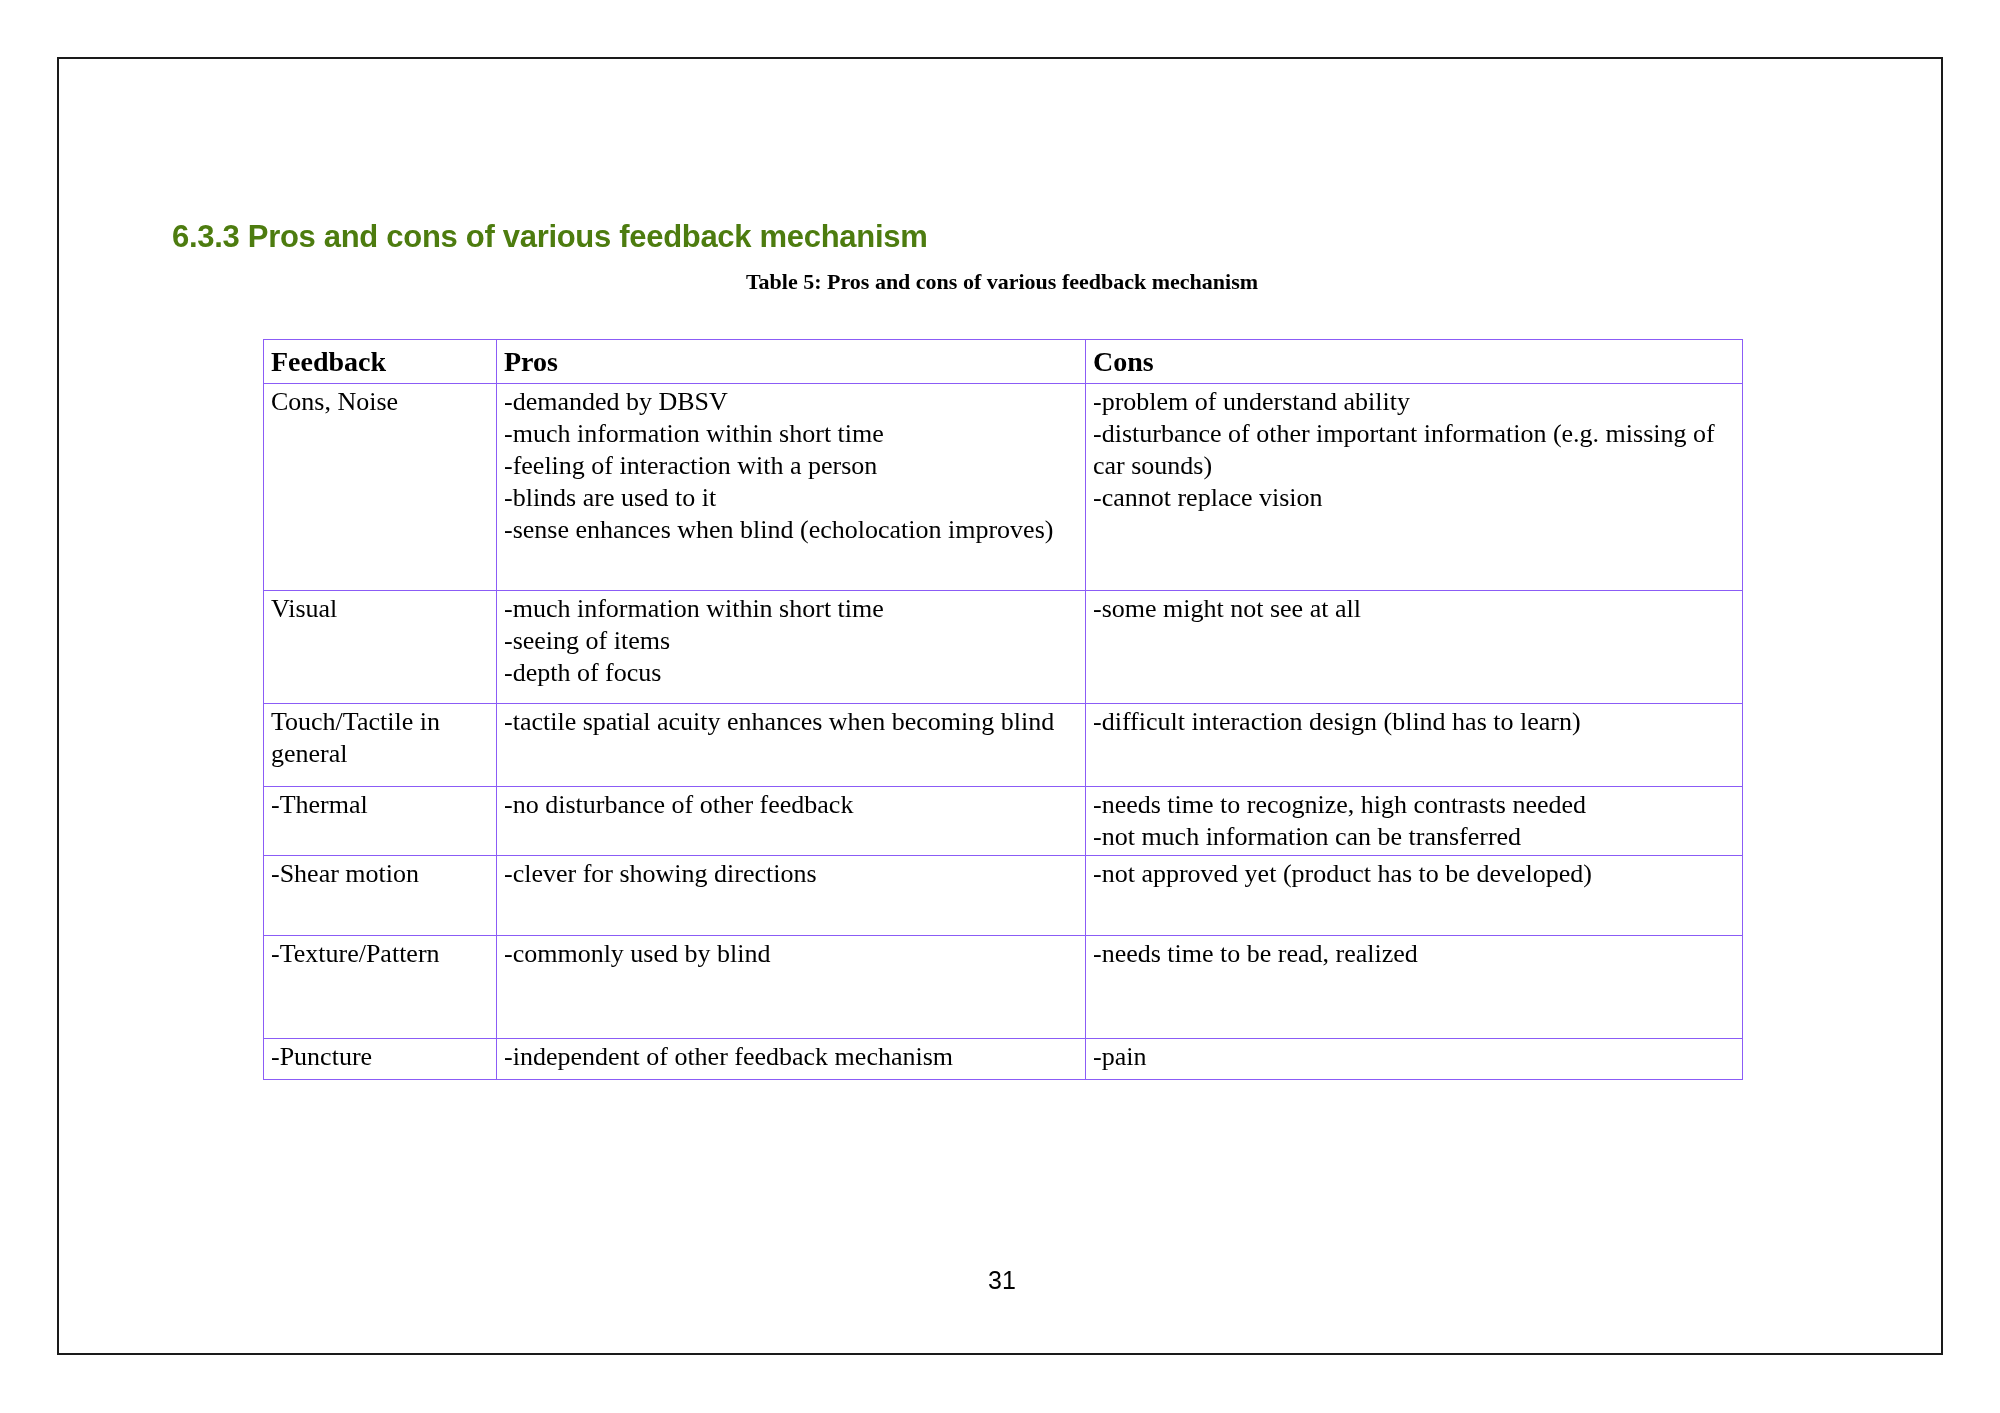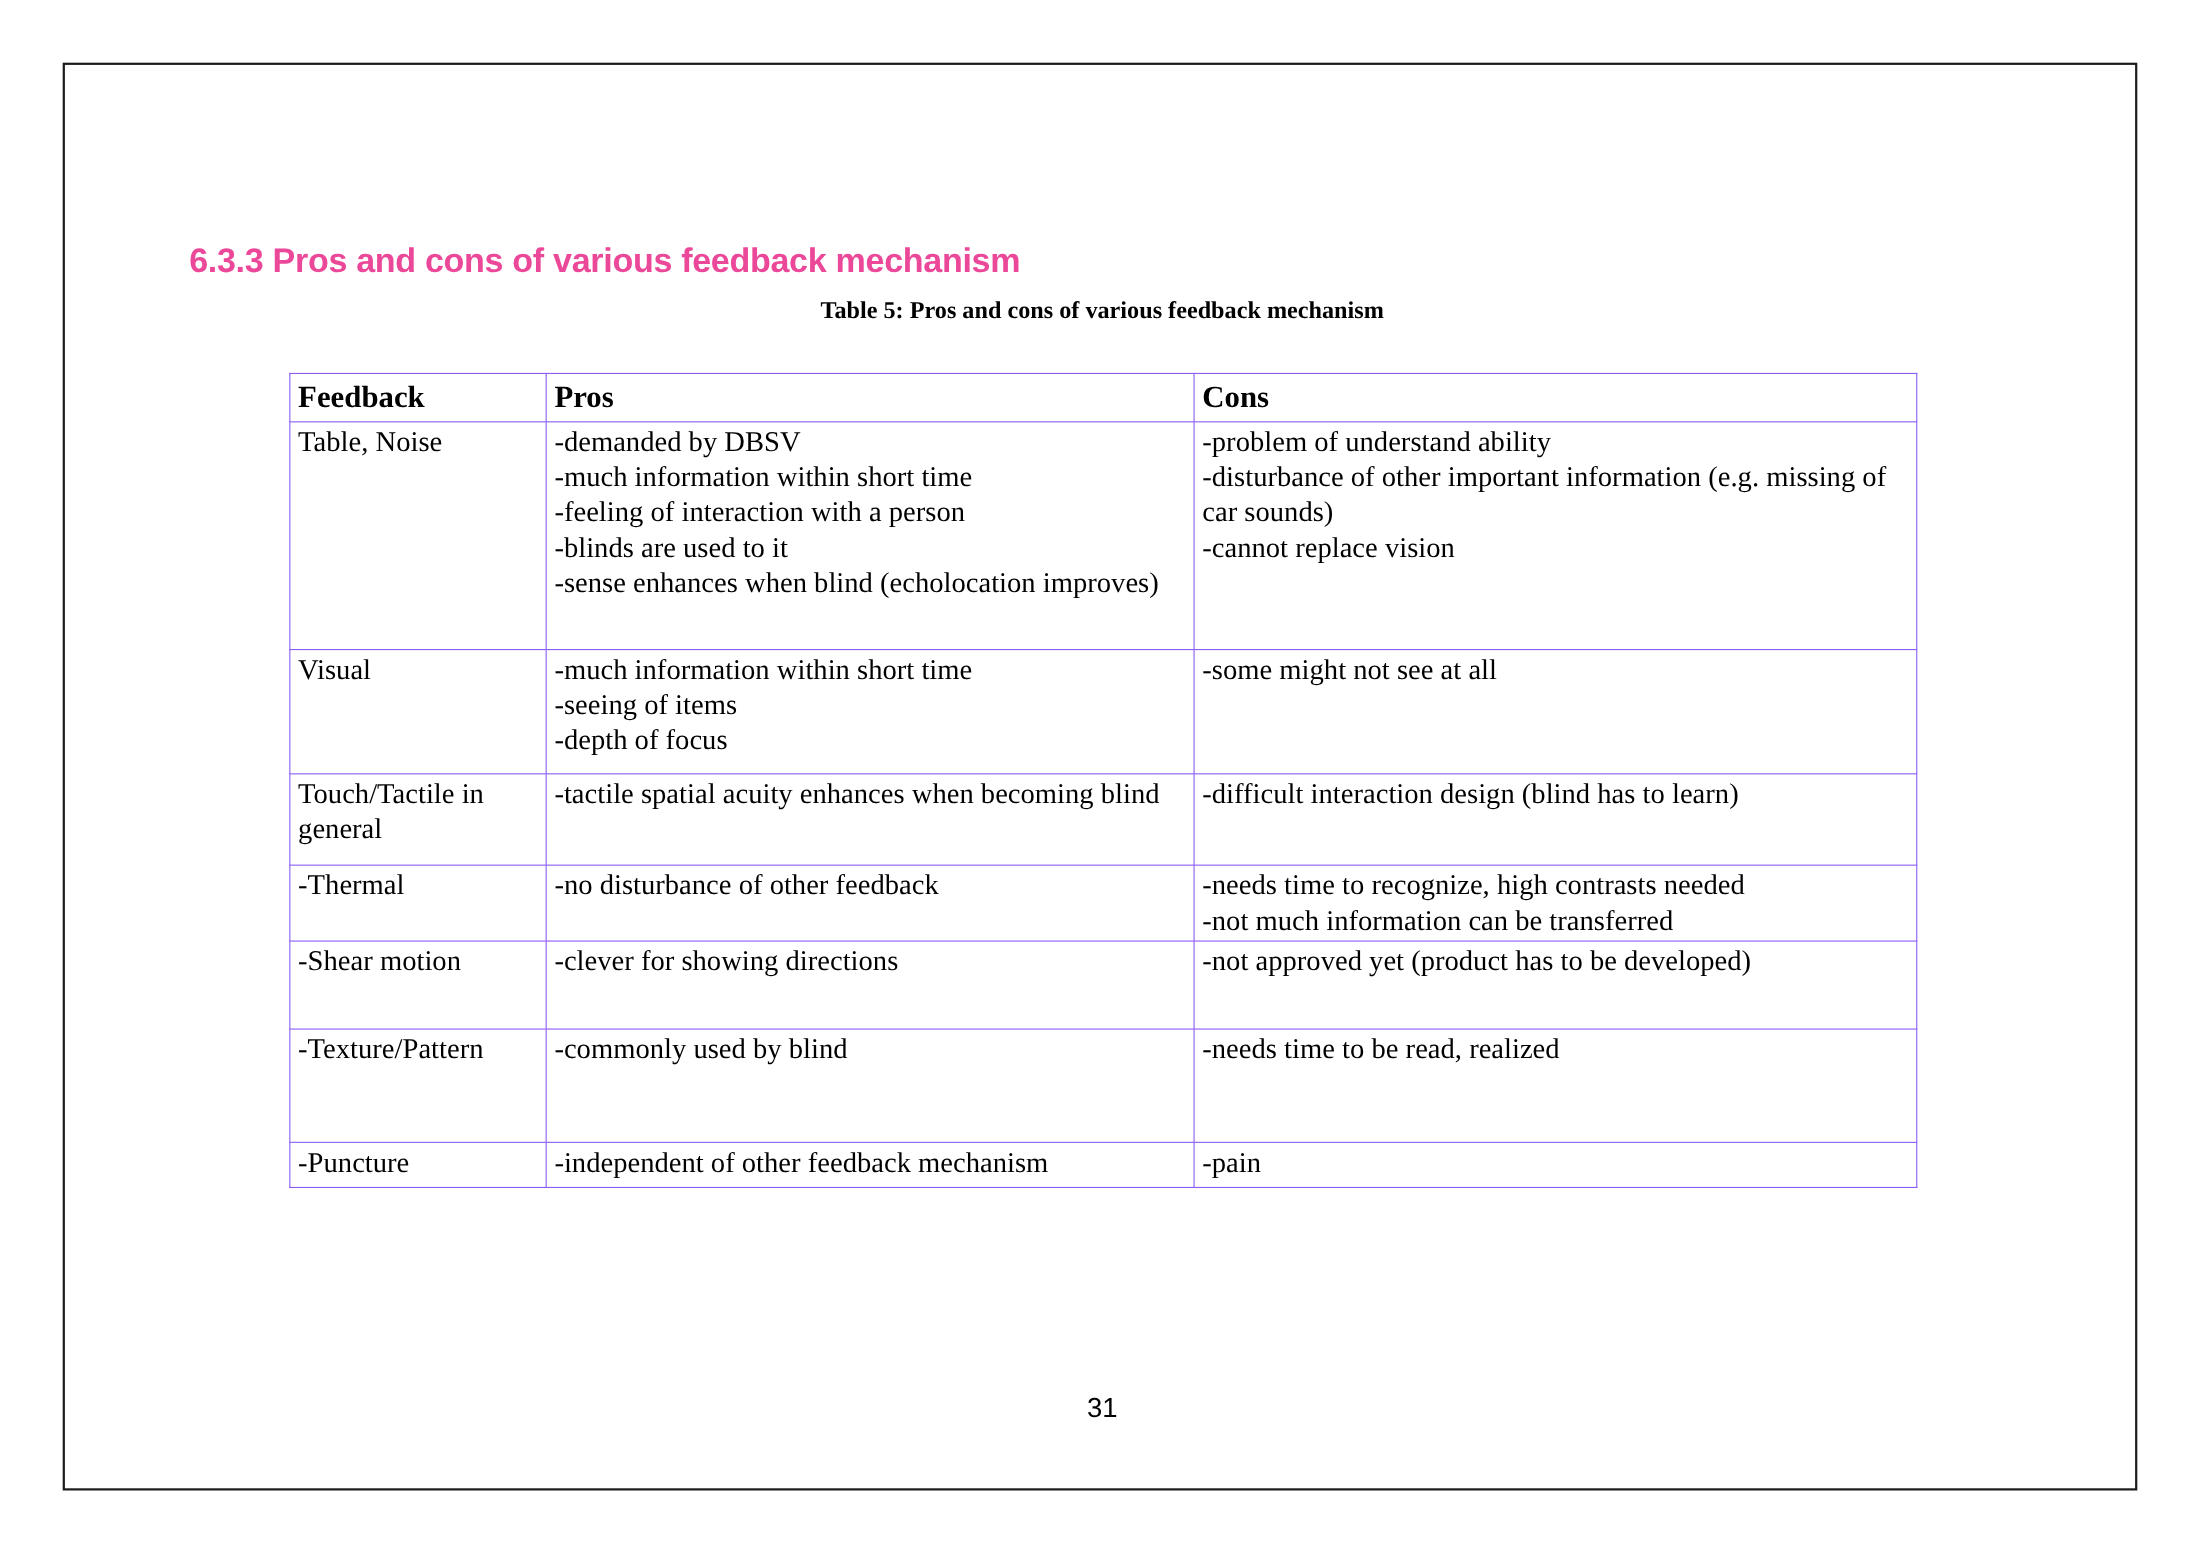--- a/index.html
+++ b/index.html
@@ -23,21 +23,21 @@
     background: #ffffff;
   }
   .section-heading {
     position: absolute;
     left: 113px;            
     top: 160px;             
     font-family: "Liberation Sans", sans-serif;
     font-weight: 700;
     font-size: 31px;
     letter-spacing: -0.3px;
-    color: #ec4899;
+    color: #4d7c0f;
     white-space: nowrap;
     text-align: center;
   }
   .table-caption {
     position: absolute;
     left: 0;
     top: 210px;             
     width: 1886px;
     text-align: center;
     font-family: "Liberation Serif", serif;
@@ -112,21 +112,21 @@
       </colgroup>
       <thead>
         <tr>
           <th>Feedback</th>
           <th>Pros</th>
           <th>Cons</th>
         </tr>
       </thead>
       <tbody>
           <tr>
-            <td>Table, Noise</td>
+            <td>Cons, Noise</td>
             <td>
               <div>-demanded by DBSV</div>
               <div>-much information within short time</div>
               <div>-feeling of interaction with a person</div>
               <div>-blinds are used to it</div>
               <div>-sense enhances when blind (echolocation improves)</div>
             </td>
             <td>
               <div>-problem of understand ability</div>
               <div>-disturbance of other important information (e.g. missing of car sounds)</div>

